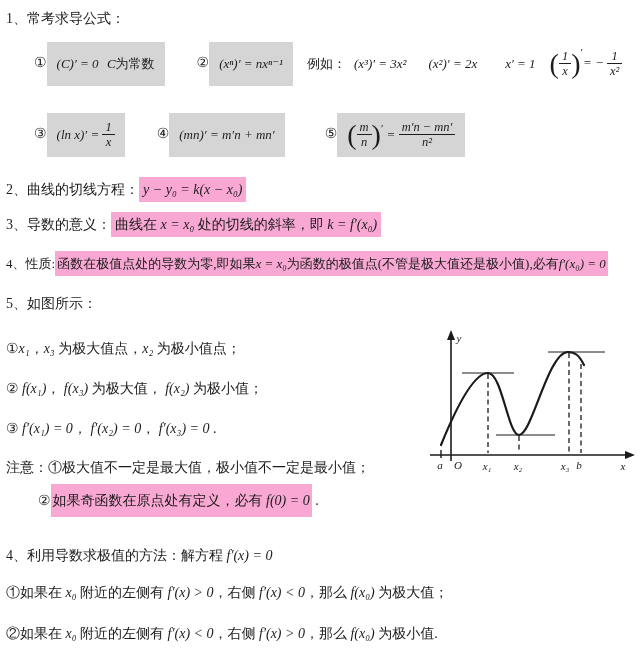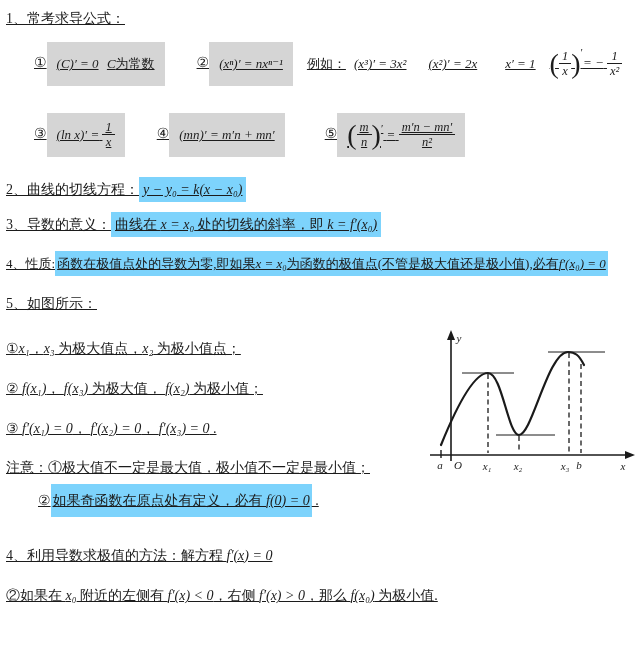--- a/index.html
+++ b/index.html
@@ -1,24 +1,24 @@
 <!DOCTYPE html>
 <html><head>
 <meta charset="utf-8">
 <style>
   html,body { margin:0; padding:0; background:#ffffff; }
   .page {
     position:relative; width:640px; height:672px; overflow:hidden;
     background:#ffffff; color:#1c1c1c;
     font-family:"Liberation Serif","DejaVu Serif",serif;
-    font-size:14px; line-height:1.35;text-decoration:underline;
+    font-size:14px; line-height:1.35;
   }
   .math { font-style:italic; }
   .cn { font-style:normal; }
-  .hl-text { background:#7dd3fc; padding:5px 4px; }
+  .hl-text { background:#f9a8d4; padding:5px 4px; }
   .line { margin-left:6px; white-space:nowrap; }
   .indent { }
   .frow { display:flex; align-items:center; margin-left:34px; white-space:nowrap; }
   .fbox {
     display:inline-flex; align-items:center; box-sizing:border-box;
     min-height:44px; padding:0 10px; background:#d5d5d5; font-size:13px;
   }
   .circ { font-size:14px; font-style:normal; }
   .frac { display:inline-block; vertical-align:middle; text-align:center; font-size:12.5px; line-height:1.15; }
   .frac .num { display:block; border-bottom:1px solid #1c1c1c; padding:0 3px; }
@@ -99,20 +99,21 @@
   <div class="line indent" style="margin-top:21px"><span class="cn">② </span><span class="math">f(x₁)</span><span class="cn">，  </span><span class="math">f(x₃)</span><span class="cn"> 为极大值，  </span><span class="math">f(x₂)</span><span class="cn"> 为极小值；</span></div>
 
   <div class="line indent" style="margin-top:21px"><span class="cn">③ </span><span class="math">f′(x₁) = 0</span><span class="cn">，  </span><span class="math">f′(x₂) = 0</span><span class="cn">，  </span><span class="math">f′(x₃) = 0</span><span class="cn"> .</span></div>
 
   <div class="line" style="margin-top:20px"><span class="cn">注意：①极大值不一定是最大值，极小值不一定是最小值；</span></div>
 
   <div class="line" style="margin-top:14px; margin-left:38px"><span class="cn">②</span><span class="hl-text" style="padding:9px 2px"><span class="cn">如果奇函数在原点处有定义，必有 </span><span class="math">f(0) = 0</span></span><span class="cn"> .</span></div>
 
   <div class="line" style="margin-top:36px"><span class="cn">4、利用导数求极值的方法：解方程 </span><span class="math">f′(x) = 0</span></div>
 
+  <div class="line indent" style="margin-top:19px"><span class="cn">①如果在 </span><span class="math">x₀</span><span class="cn"> 附近的左侧有 </span><span class="math">f′(x) &gt; 0</span><span class="cn">，右侧 </span><span class="math">f′(x) &lt; 0</span><span class="cn">，那么 </span><span class="math">f(x₀)</span><span class="cn"> 为极大值；</span></div>
 
   <div class="line indent" style="margin-top:22px"><span class="cn">②如果在 </span><span class="math">x₀</span><span class="cn"> 附近的左侧有 </span><span class="math">f′(x) &lt; 0</span><span class="cn">，右侧 </span><span class="math">f′(x) &gt; 0</span><span class="cn">，那么 </span><span class="math">f(x₀)</span><span class="cn"> 为极小值.</span></div>
 
   <svg class="graph" width="212" height="148" viewBox="0 0 212 148">
     <g stroke="#1a1a1a" fill="none">
 
       <line x1="4" y1="127" x2="201" y2="127" stroke-width="1.6"></line>
       <line x1="25" y1="133" x2="25" y2="8" stroke-width="1.6"></line>
 
       <line x1="15" y1="122" x2="15" y2="130" stroke-width="1.4"></line>

